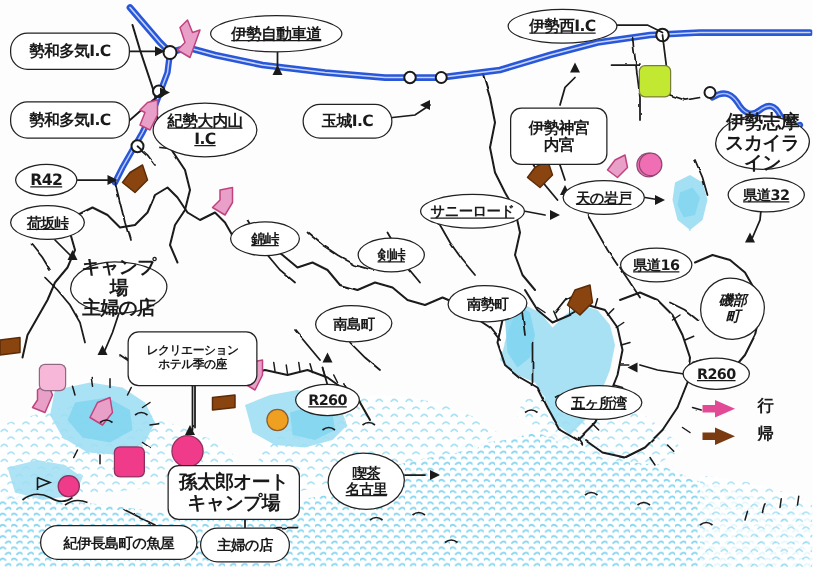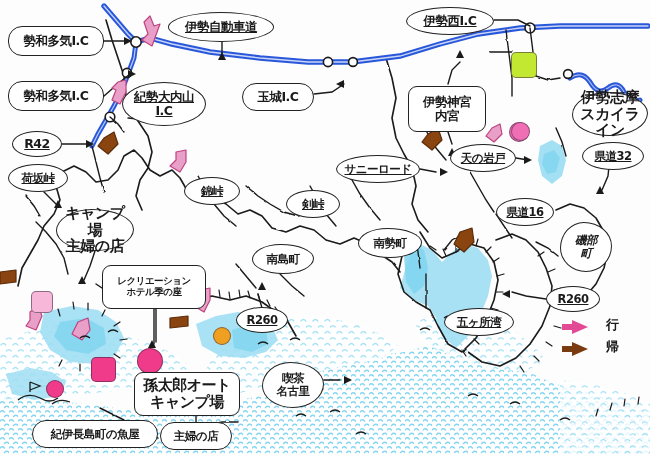--- a/index.html
+++ b/index.html
@@ -315,21 +315,21 @@
       <div class="lbl r-blob sz11" style="left: 560px; top: 222px; width: 52px; height: 50px; font-style: italic;">磯部
 町</div>
       <div class="lbl r-blob sz11" style="left: 252px; top: 244px; width: 62px; height: 30px;">南島町</div>
       <div class="lbl r-soft sz9" style="left: 102px; top: 265px; width: 104px; height: 44px;">レクリエーション
 ホテル季の座</div>
       <div class="lbl r-pill sz11" style="left: 236px; top: 307px; width: 52px; height: 26px;">R260</div>
       <div class="lbl r-pill sz11" style="left: 546px; top: 286px; width: 54px; height: 26px;">R260</div>
       <div class="lbl r-pill sz11" style="left: 444px; top: 308px; width: 70px; height: 28px;">五ヶ所湾</div>
       <div class="lbl r-soft sz10" style="left: 134px; top: 372px; width: 106px; height: 44px;">孫太郎オート
 キャンプ場</div>
-      <div class="lbl r-blob sz11" style="left: 262px; top: 362px; width: 62px; height: 46px;">喫茶
+      <div class="lbl r-blob sz11" style="left: 262px; top: 362px; width: 62px; height: 46px; text-decoration: underline;">喫茶
 名古里</div>
       <div class="lbl r-round sz11" style="left: 32px; top: 420px; width: 126px; height: 28px; text-align: right;">紀伊長島町の魚屋</div>
       <div class="lbl r-round sz11" style="left: 160px; top: 422px; width: 72px; height: 28px;">主婦の店</div>
     </div>
 
   <div id="legend-layer">
       <div style="position: absolute; left: 572px; top: 320px; width: 0px; height: 0px; border-top: 7px solid transparent; border-bottom: 7px solid transparent; border-left: 16px solid rgb(226, 74, 150);"></div>
       <div style="position: absolute; left: 562px; top: 324px; width: 12px; height: 6px; background: rgb(226, 74, 150);"></div>
       <div class="legend-txt" style="left: 606px; top: 316px;">行</div>
       <div style="position: absolute; left: 572px; top: 342px; width: 0px; height: 0px; border-top: 7px solid transparent; border-bottom: 7px solid transparent; border-left: 16px solid rgb(122, 59, 16);"></div>

